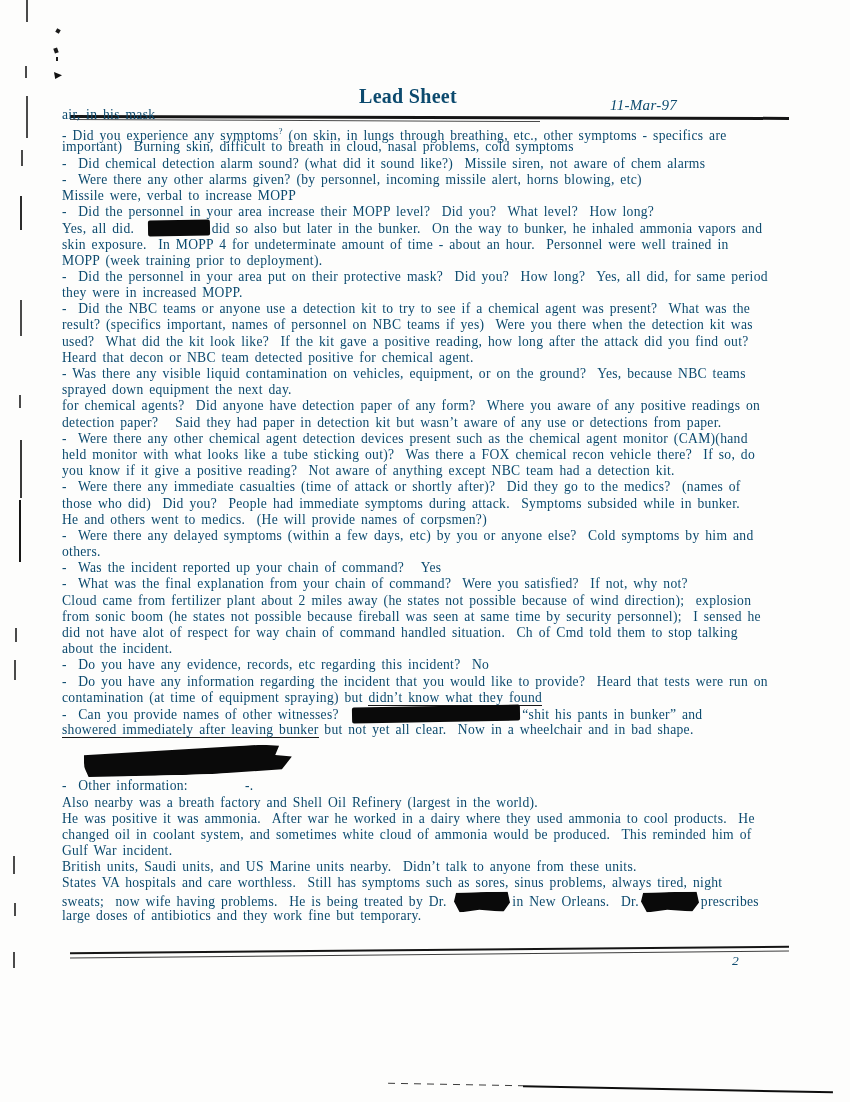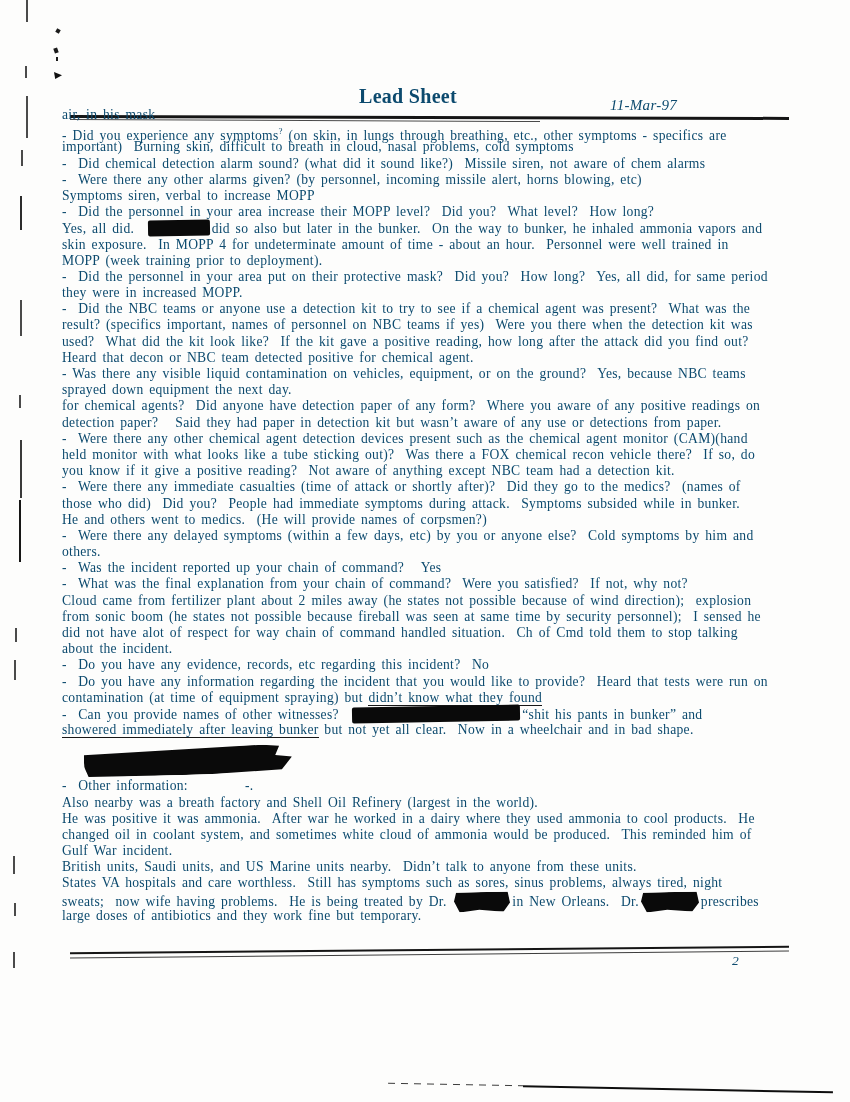--- a/index.html
+++ b/index.html
@@ -43,21 +43,21 @@
   <div class="date">11-Mar-97</div>
   <div class="hrule" style="left:70px;top:116px;width:719px;height:2.6px;transform:rotate(.15deg);"></div>
   <div class="hrule" style="left:70px;top:120px;width:470px;height:1.2px;background:#4a4a4a;transform:rotate(.25deg);"></div>
 
   <div class="docbody">
       <div class="line"><span>air, in his mask</span></div>
       <div class="line"><span>- Did you experience any symptoms</span><span class="sup">?</span><span> (on skin, in lungs through breathing, etc., other symptoms - specifics are</span></div>
       <div class="line"><span>important)  Burning skin, difficult to breath in cloud, nasal problems, cold symptoms</span></div>
       <div class="line"><span>-  Did chemical detection alarm sound? (what did it sound like?)  Missile siren, not aware of chem alarms</span></div>
       <div class="line"><span>-  Were there any other alarms given? (by personnel, incoming missile alert, horns blowing, etc)</span></div>
-      <div class="line"><span>Symptoms siren, verbal to increase MOPP</span></div>
+      <div class="line"><span>Missile were, verbal to increase MOPP</span></div>
       <div class="line"><span>-  Did the personnel in your area increase their MOPP level?  Did you?  What level?  How long?</span></div>
       <div class="line"><span>Yes, all did.  </span><span class="redact" style="width: 62px; background: rgb(10, 10, 10);"></span><span>did so also but later in the bunker.  On the way to bunker, he inhaled ammonia vapors and</span></div>
       <div class="line"><span>skin exposure.  In MOPP 4 for undeterminate amount of time - about an hour.  Personnel were well trained in</span></div>
       <div class="line"><span>MOPP (week training prior to deployment).</span></div>
       <div class="line"><span>-  Did the personnel in your area put on their protective mask?  Did you?  How long?  Yes, all did, for same period</span></div>
       <div class="line"><span>they were in increased MOPP.</span></div>
       <div class="line"><span>-  Did the NBC teams or anyone use a detection kit to try to see if a chemical agent was present?  What was the</span></div>
       <div class="line"><span>result? (specifics important, names of personnel on NBC teams if yes)  Were you there when the detection kit was</span></div>
       <div class="line"><span>used?  What did the kit look like?  If the kit gave a positive reading, how long after the attack did you find out?</span></div>
       <div class="line"><span>Heard that decon or NBC team detected positive for chemical agent.</span></div>

